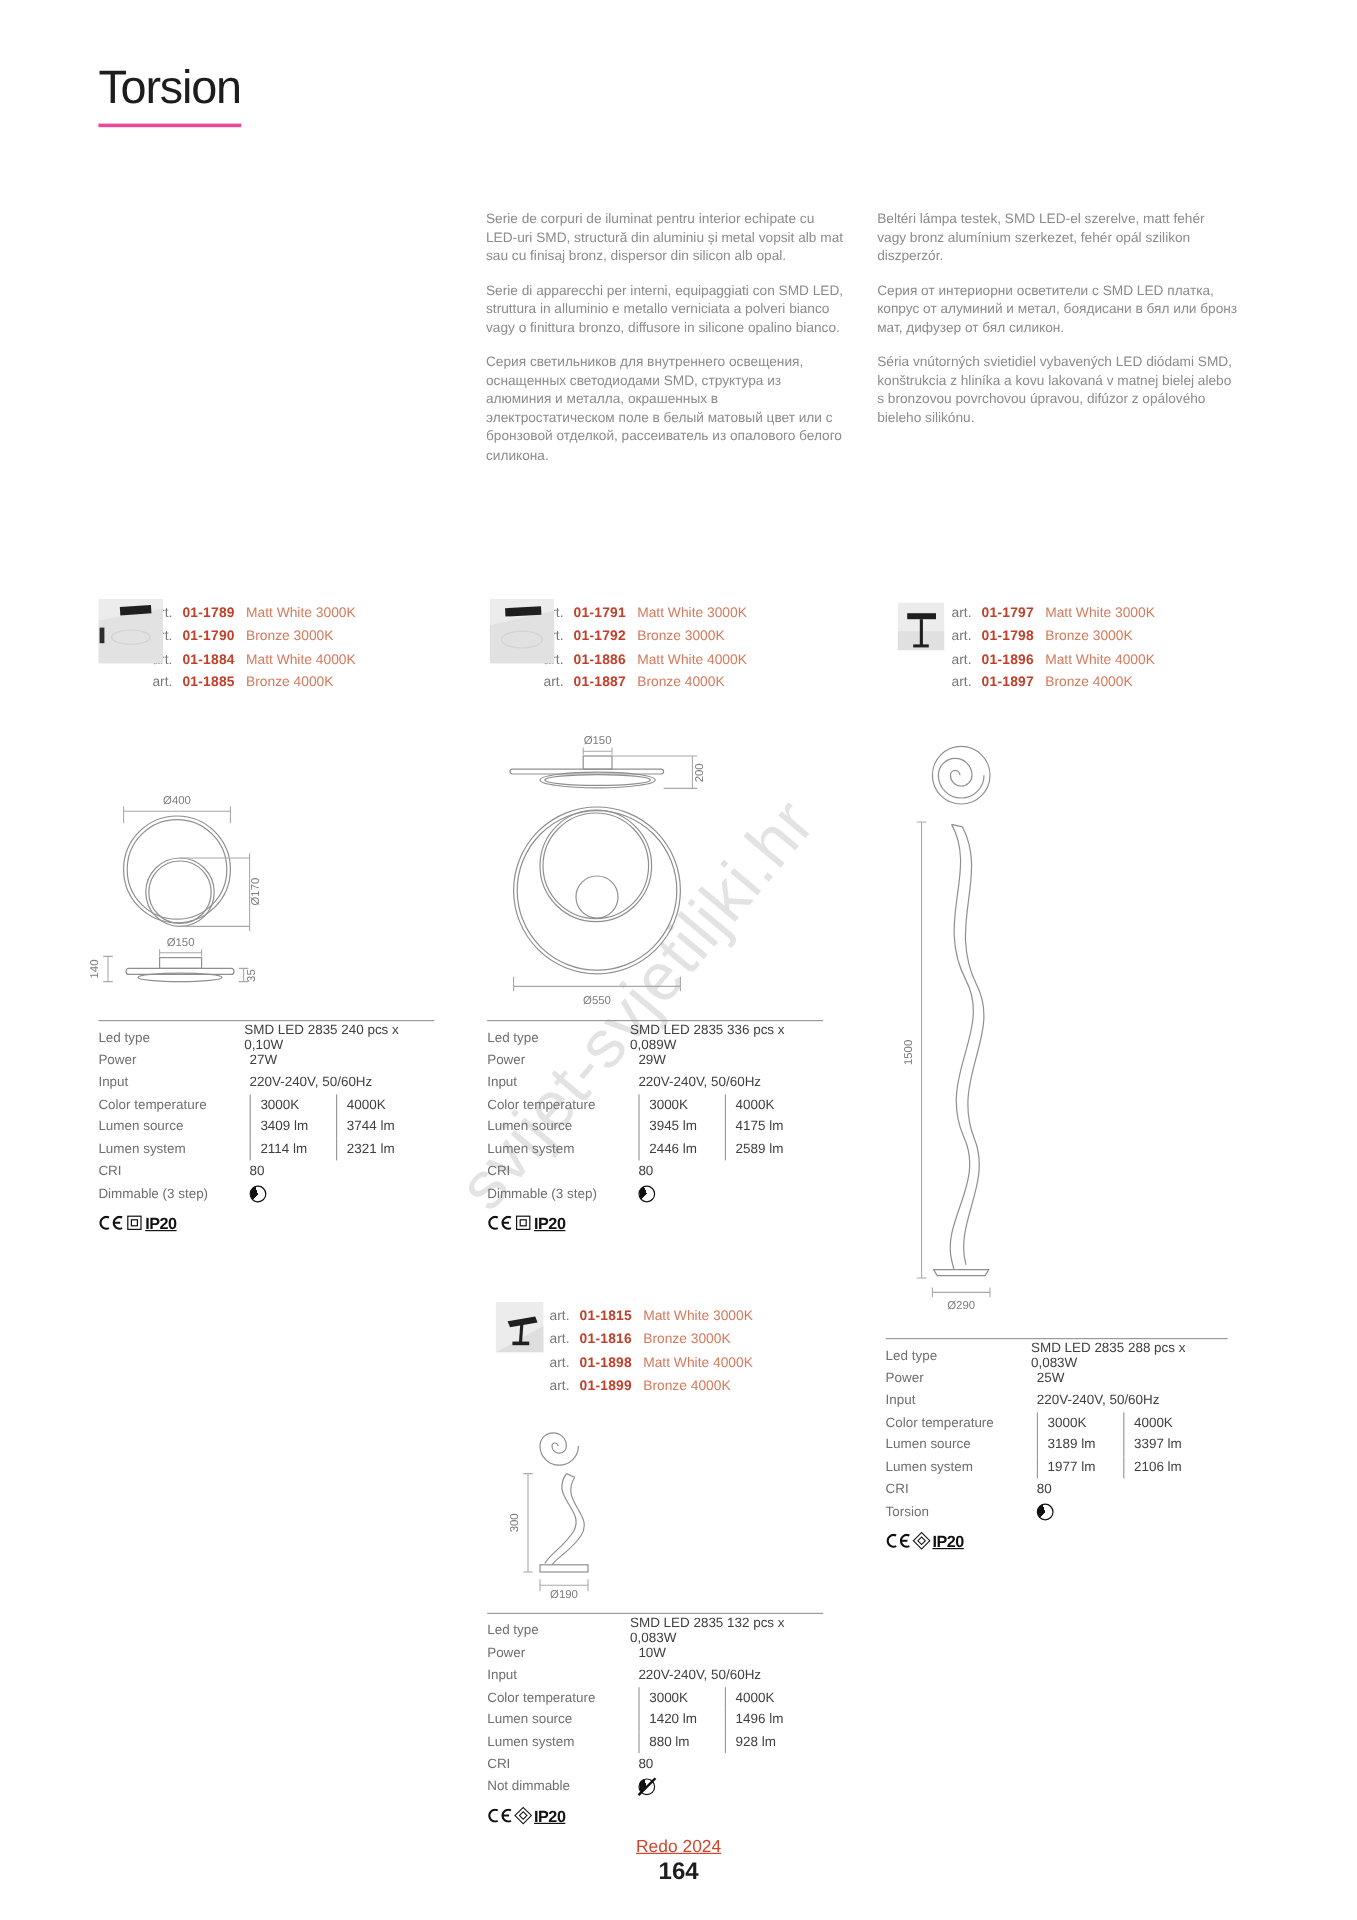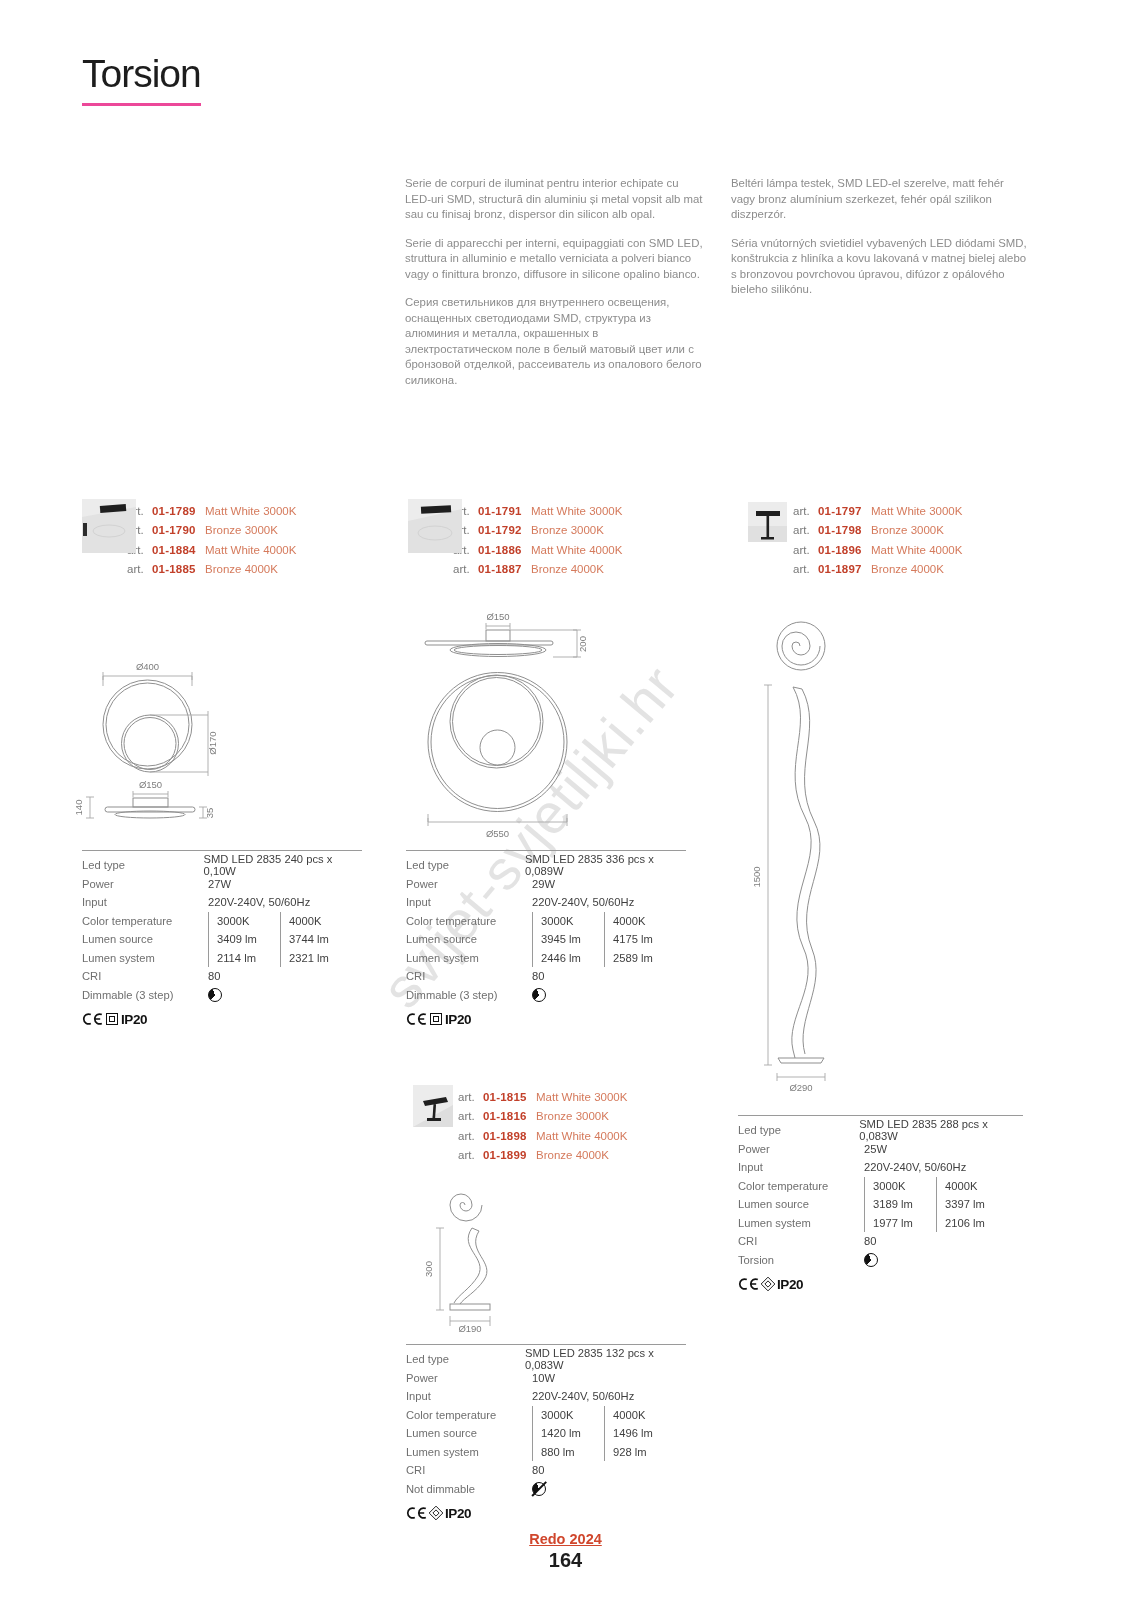--- a/index.html
+++ b/index.html
@@ -20,57 +20,58 @@
   .art-fin{color:#d57a5c;}
   .thumb{position:absolute;left:0;}
 
   .spec{border-top:1px solid #9a9a9a;padding-top:5px;font-size:11.2px;}
   .sr{display:flex;align-items:stretch;height:18.5px;}
   .sl{width:126px;color:#6f6f6f;display:flex;align-items:center;}
   .sv{color:#3f3f3f;display:flex;align-items:center;}
   .cols .sv{border-left:1px solid #9a9a9a;padding-left:8px;}
   .cols .c1{width:63px;}
   .certs{margin-top:7px;display:flex;align-items:center;gap:3px;height:16px;}
-  .ip{font-weight:bold;font-size:13.5px;letter-spacing:-.4px;color:#111;}
+  .ip{font-weight:bold;font-size:13.5px;letter-spacing:-.4px;color:#111;text-decoration:underline;}
   .dim-icon{width:12px;height:12px;border:1.5px solid #111;border-radius:50%;display:inline-block;
             background:conic-gradient(from 225deg,#111 0 115deg,#fff 0);}
   .notdim{position:relative;}
   .notdim::after{content:"";position:absolute;left:-4px;top:4.8px;width:20px;height:1.5px;background:#111;
                  transform:rotate(-45deg);}
   .sq2{width:10px;height:10px;border:1.3px solid #111;display:inline-flex;align-items:center;justify-content:center;}
   .sq2 i{width:4px;height:4px;border:1px solid #111;display:block;}
   .dia{transform:rotate(45deg) scale(.88);}
   .dia i{transform:none;}
 
   svg .ln{fill:none;stroke:#8f8f8f;stroke-width:1;}
   svg .dl{fill:none;stroke:#a8a8a8;stroke-width:.9;}
   svg text{font-family:"Liberation Sans",sans-serif;font-size:9.5px;fill:#7d7d7d;}
 
   .watermark{left:200px;top:804px;width:660px;text-align:center;font-size:56px;color:#bdbdbd;opacity:.42;
              transform:rotate(-50deg);letter-spacing:1px;white-space:nowrap;}
-  .footer-brand{left:0;top:1531px;width:100%;text-align:center;font-size:14.5px;font-weight:bold;
+  .footer-brand{left:0;top:1531px;width:100%;text-align:center;font-size:14.5px;font-weight:normal;
                 color:#d0462c;text-decoration:underline;}
   .footer-page{left:0;top:1549px;width:100%;text-align:center;font-size:20px;font-weight:600;color:#1d1d1d;}
 </style>
 </head>
 <body>
 
 <div class="page">
 
   <div class="abs watermark">svijet-svjetiljki.hr</div>
 
   <div class="abs title">Torsion</div>
 
   <div class="abs lang" style="left:405px;top:176px;">
     <p>Serie de corpuri de iluminat pentru interior echipate cu LED-uri SMD, structură din aluminiu și metal vopsit alb mat sau cu finisaj bronz, dispersor din silicon alb opal.</p>
     <p>Serie di apparecchi per interni, equipaggiati con SMD LED, struttura in alluminio e metallo verniciata a polveri bianco vagy o finittura bronzo, diffusore in silicone opalino bianco.</p>
     <p>Серия светильников для внутреннего освещения, оснащенных светодиодами SMD, структура из алюминия и металла, окрашенных в электростатическом поле в белый матовый цвет или с бронзовой отделкой, рассеиватель из опалового белого силикона.</p>
   </div>
   <div class="abs lang" style="left:731px;top:176px;">
     <p>Beltéri lámpa testek, SMD LED-el szerelve, matt fehér vagy bronz alumínium szerkezet, fehér opál szilikon diszperzór.</p>
+    <p>Серия от интериорни осветители с SMD LED платка, копрус от алуминий и метал, боядисани в бял или бронз мат, дифузер от бял силикон.</p>
     <p>Séria vnútorných svietidiel vybavených LED diódami SMD, konštrukcia z hliníka a kovu lakovaná v matnej bielej alebo s bronzovou povrchovou úpravou, difúzor z opálového bieleho silikónu.</p>
   </div>
 
   <div class="abs" style="left:82px;top:497px;width:300px;">
     <svg class="thumb" style="top:2px;" width="54" height="54">
       <rect width="54" height="54" fill="#ececec"></rect>
       <polygon points="0,18 54,8 54,54 0,54" fill="#e2e2e2"></polygon>
       <rect x="18" y="6" width="26" height="7" fill="#1f1f1f" transform="rotate(-4 31 9)"></rect>
       <rect x="1" y="24" width="4" height="13" fill="#2c2c2c"></rect>
       <ellipse cx="27" cy="32" rx="16" ry="6" fill="none" stroke="#d2d2d2"></ellipse>

